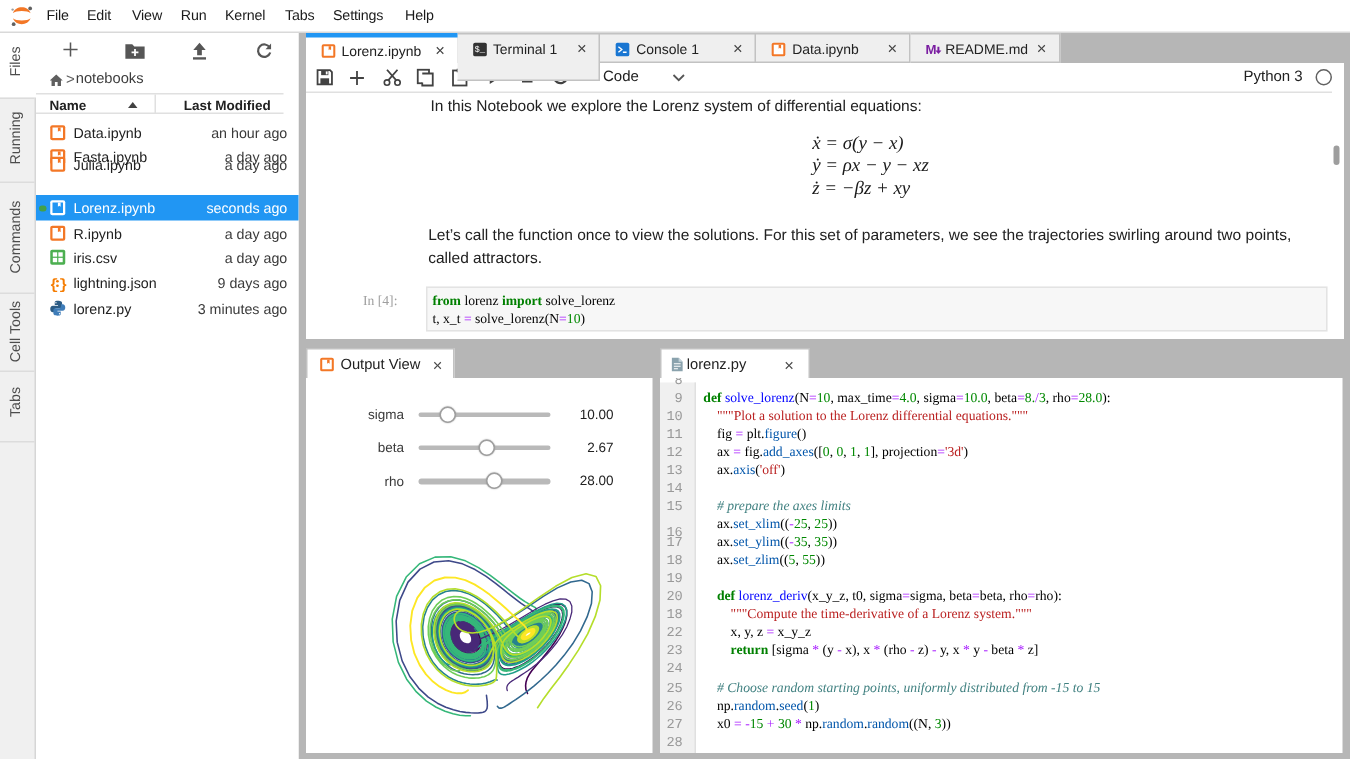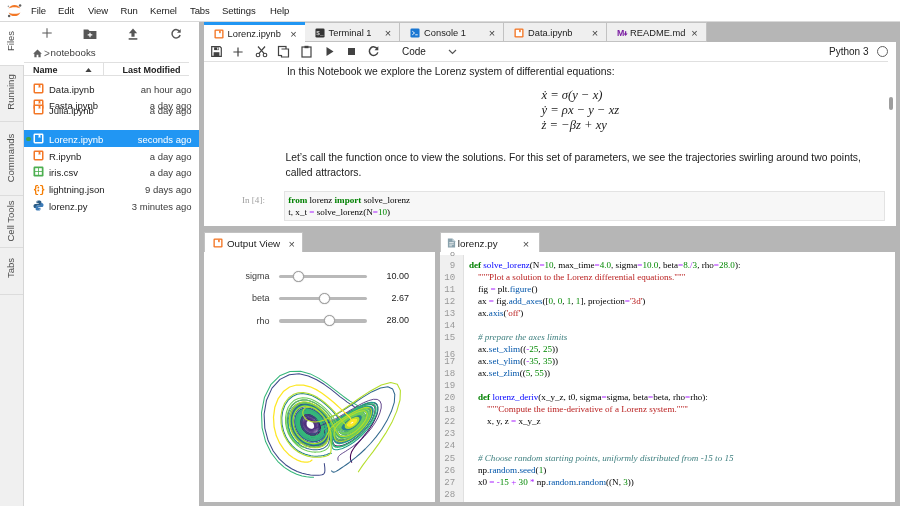--- a/index.html
+++ b/index.html
@@ -171,21 +171,21 @@
     <div class="abs" style="left:10px;top:3.5px;width:10px;height:11px">
       <svg width="10" height="10" viewBox="0 0 11 11">
         <rect x="0.5" y="0.5" width="10" height="10" rx="1.4" fill="#f37726"></rect>
         <path d="M2 2 h7 v7 h-7 z" fill="#fff"></path>
         <path d="M5.6 2 v2.9 l0.9-0.75 l0.9 0.75 v-2.9 z" fill="#f37726"></path>
       </svg>
     </div>
     <span class="abs" style="left:24px;top:4px;font-size:9.3px;color:#212121">Lorenz.ipynb</span>
     <span class="abs" style="right:8px;top:2.5px;font-size:11px;color:#424242">×</span>
   </div>
-<div class="abs" style="left:304.6px;top:22px;width:95.5px;height:20px;background:#efefef;border:1px solid #c2c2c2;border-left:none;z-index:2">
+<div class="abs" style="left:304.6px;top:22px;width:95.5px;height:32px;background:#efefef;border:1px solid #c2c2c2;border-left:none;z-index:2">
     <div class="abs" style="left:10px;top:5px;width:10px;height:11px">
       <svg width="10" height="10" viewBox="0 0 11 11">
         <rect x="0.5" y="0.5" width="10" height="10" rx="1.4" fill="#333"></rect>
         <text x="1.5" y="7.5" font-size="6.5" fill="#fff" font-family="Liberation Mono,monospace">$_</text>
       </svg>
     </div>
     <span class="abs" style="left:24px;top:5px;font-size:9.3px;color:#212121">Terminal 1</span>
     <span class="abs" style="right:8px;top:3.5px;font-size:11px;color:#424242">×</span>
   </div>
 <div class="abs" style="left:400.1px;top:22px;width:104px;height:20px;background:#efefef;border:1px solid #c2c2c2;border-left:none;z-index:2">
@@ -341,20 +341,21 @@
 <span class="abs mono" style="right:440px;top:116.3px;font-size:9.1px;color:#999">18</span>
 <span class="cl" style="left:28.6px;top:116.3px">    ax.<span class="prop">set_zlim</span>((<span class="num">5</span>, <span class="num">55</span>))</span>
 <span class="abs mono" style="right:440px;top:128.3px;font-size:9.1px;color:#999">19</span>
 <span class="abs mono" style="right:440px;top:140.3px;font-size:9.1px;color:#999">20</span>
 <span class="cl" style="left:28.6px;top:140.3px">    <span class="kw">def</span> <span class="dfn">lorenz_deriv</span>(x_y_z, t0, sigma<span class="op">=</span>sigma, beta<span class="op">=</span>beta, rho<span class="op">=</span>rho):</span>
 <span class="abs mono" style="right:440px;top:152.4px;font-size:9.1px;color:#999">18</span>
 <span class="cl" style="left:28.6px;top:152.4px">        <span class="str">"""Compute the time-derivative of a Lorenz system."""</span></span>
 <span class="abs mono" style="right:440px;top:164.4px;font-size:9.1px;color:#999">22</span>
 <span class="cl" style="left:28.6px;top:164.4px">        x, y, z <span class="op">=</span> x_y_z</span>
 <span class="abs mono" style="right:440px;top:176.4px;font-size:9.1px;color:#999">23</span>
+<span class="cl" style="left:28.6px;top:176.4px">        <span class="kw">return</span> [sigma <span class="op">*</span> (y <span class="op">-</span> x), x <span class="op">*</span> (rho <span class="op">-</span> z) <span class="op">-</span> y, x <span class="op">*</span> y <span class="op">-</span> beta <span class="op">*</span> z]</span>
 <span class="abs mono" style="right:440px;top:188.4px;font-size:9.1px;color:#999">24</span>
 <span class="abs mono" style="right:440px;top:200.5px;font-size:9.1px;color:#999">25</span>
 <span class="cl" style="left:28.6px;top:200.5px">    <span class="cmt"># Choose random starting points, uniformly distributed from -15 to 15</span></span>
 <span class="abs mono" style="right:440px;top:212.5px;font-size:9.1px;color:#999">26</span>
 <span class="cl" style="left:28.6px;top:212.5px">    np.<span class="prop">random</span>.<span class="prop">seed</span>(<span class="num">1</span>)</span>
 <span class="abs mono" style="right:440px;top:224.5px;font-size:9.1px;color:#999">27</span>
 <span class="cl" style="left:28.6px;top:224.5px">    x0 <span class="op">=</span> <span class="op">-</span><span class="num">15</span> <span class="op">+</span> <span class="num">30</span> <span class="op">*</span> np.<span class="prop">random</span>.<span class="prop">random</span>((N, <span class="num">3</span>))</span>
 <span class="abs mono" style="right:440px;top:236.6px;font-size:9.1px;color:#999">28</span>
 </div>
 </body></html>

